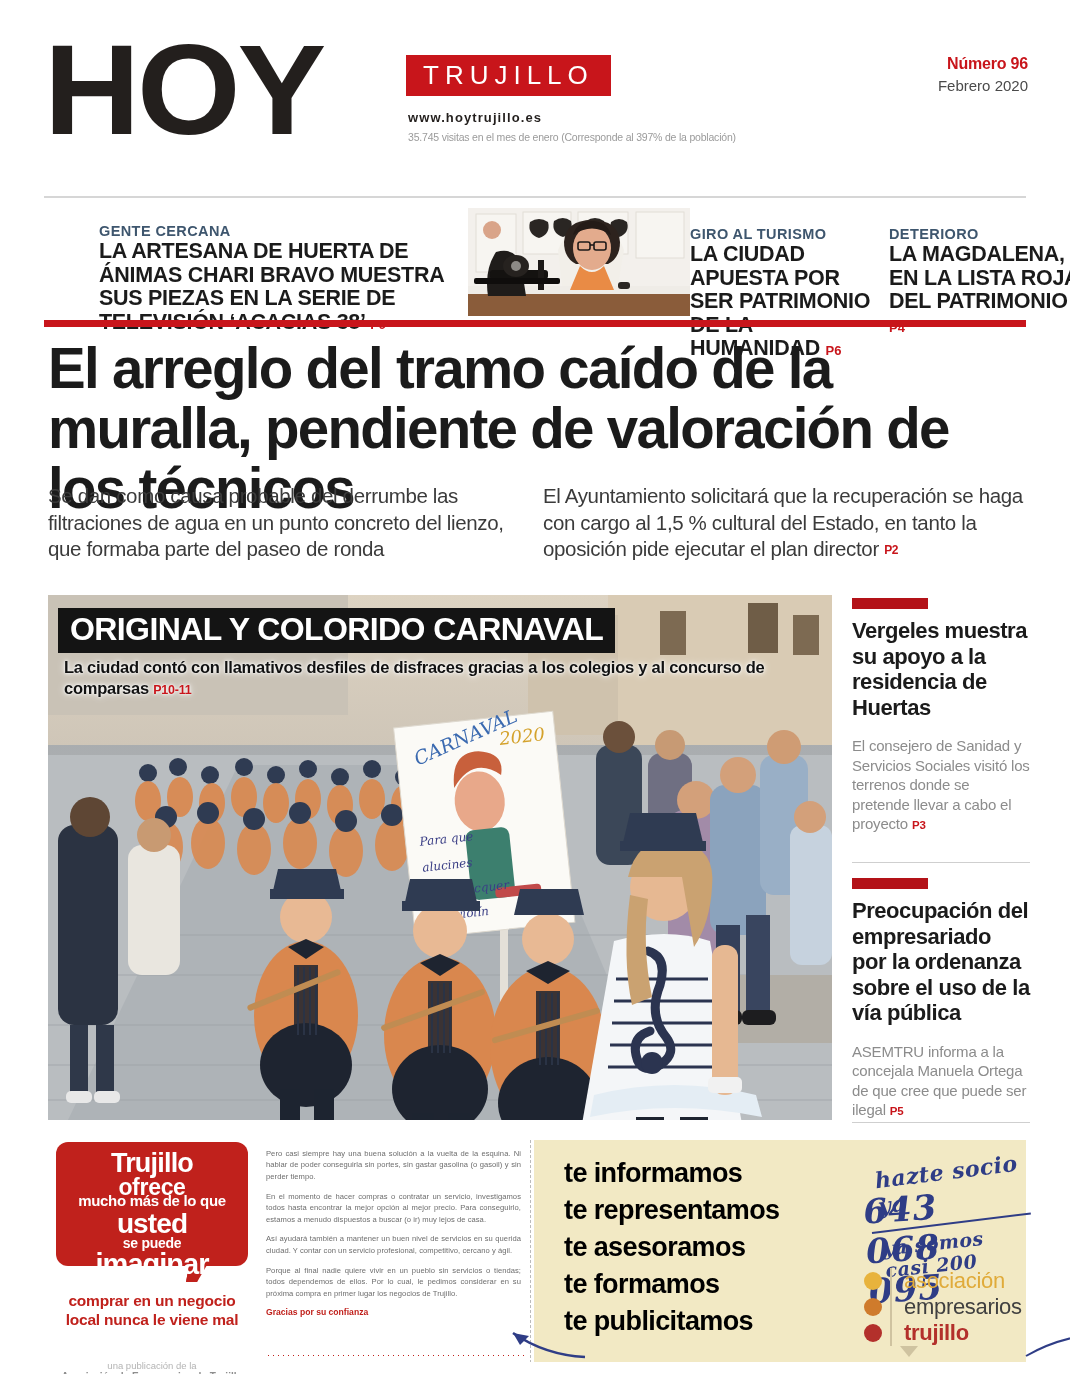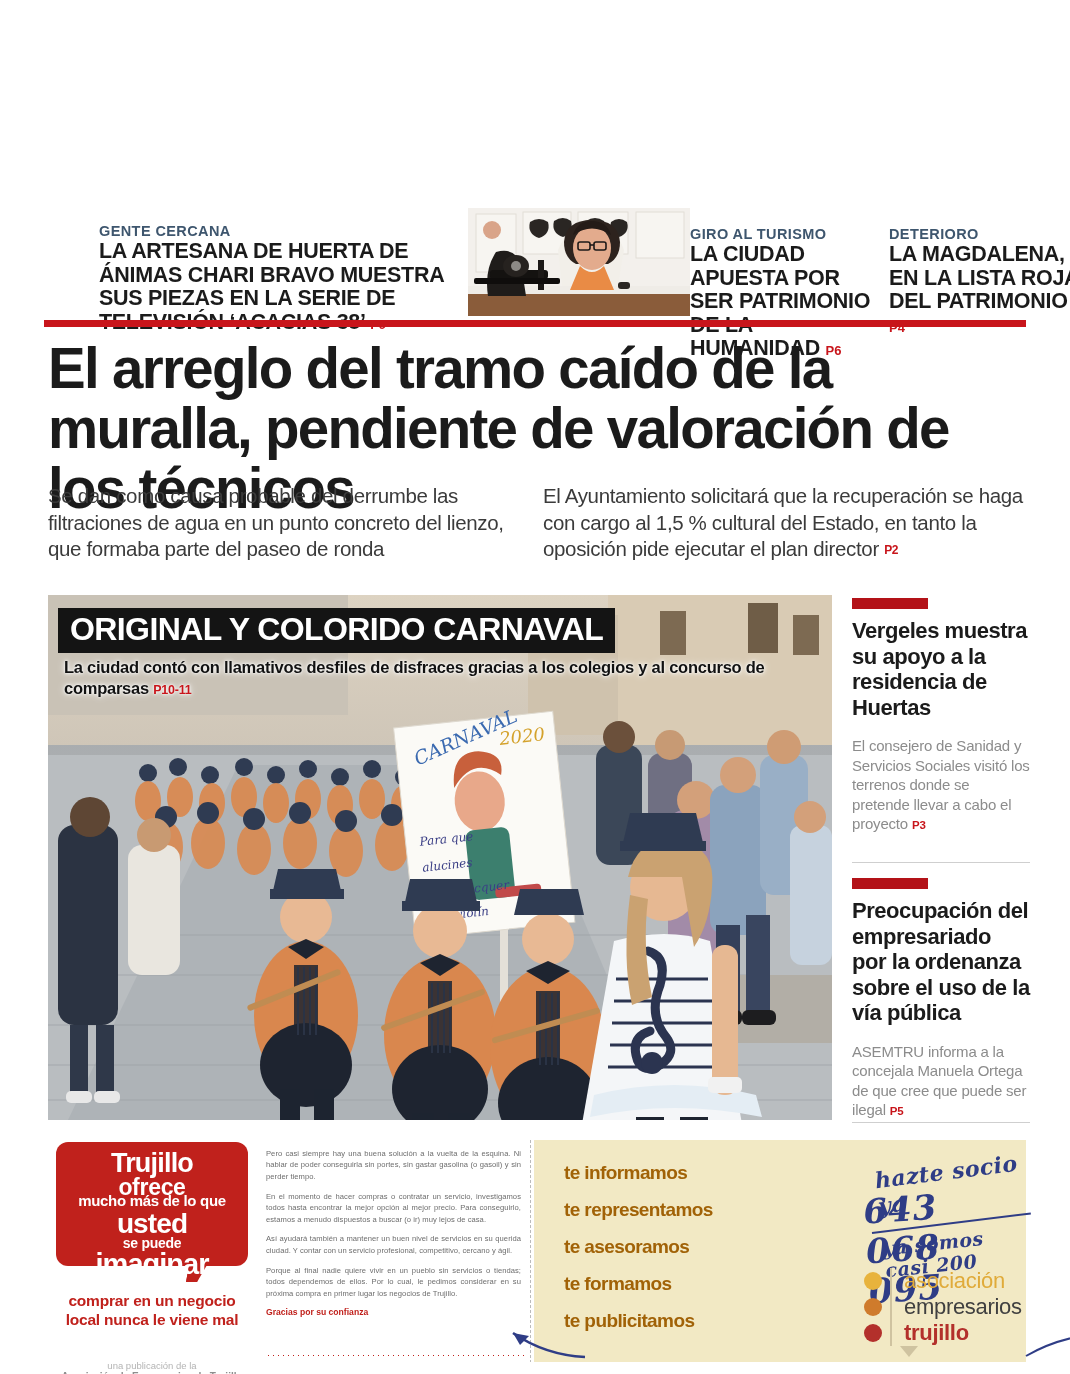--- a/index.html
+++ b/index.html
@@ -162,22 +162,22 @@
     background-size: 5px 3px;
   }
   .ad-divider { position:absolute; left:486px; top:0; width:1px; height:222px;
     background-image:linear-gradient(#bbb 60%, transparent 0); background-size:1px 5px; }
 
   .ad-right {
     position:absolute; left:490px; top:0; width:492px; height:222px;
     background:#f2e9c4;
   }
   .ad-right .te {
-    position:absolute; left:30px; color:#a16207; font-weight:bold;
-    font-size:19px; letter-spacing:-0.6px; line-height:30px;
+    position:absolute; left:30px; color:#000000; font-weight:bold;
+    font-size:27px; letter-spacing:-0.6px; line-height:30px;
   }
   .ad-hand {
     position:absolute; color:#2f3d86;
     font-family:"DejaVu Serif", serif; font-style:italic; font-weight:bold;
   }
   .hand1 { left:342px; top:18px; font-size:22px; transform:rotate(-7deg); letter-spacing:0.5px;}
   .hand2 { left:332px; top:46px; font-size:34px; transform:rotate(-4deg); letter-spacing:1px;}
   .hand3 { left:350px; top:90px; font-size:19px; transform:rotate(-6deg); letter-spacing:0.5px;}
   .hand-underline {
     position:absolute; left:338px; top:92px; width:160px; height:2px; background:#2f3d86;
@@ -199,20 +199,35 @@
   .ad-swoosh { position:absolute; left:490px; top:186px; }
 
   
   .pimg { position:absolute; left:0; top:0; width:100%; height:100%; }
 </style>
 </head>
 <body>
 
 <div class="page">
 
+  <div class="masthead">
+    <div class="hoy-logo">HOY</div>
+
+    <div class="trujillo-box">
+      <span>TRUJILLO</span>
+    </div>
+
+    <div class="site-url">www.hoytrujillo.es</div>
+    <div class="visits">35.745 visitas en el mes de enero (Corresponde al 397% de la población)</div>
+
+    <div class="issue-no">Número 96</div>
+    <div class="issue-date">Febrero 2020</div>
+
+    <div class="mast-rule"></div>
+  </div>
 
   <div class="teasers">
 
     <div class="t-left">
       <div class="teaser-kicker">GENTE CERCANA</div>
       <div class="teaser-head"><span>LA ARTESANA DE HUERTA DE ÁNIMAS CHARI BRAVO MUESTRA SUS PIEZAS EN LA SERIE DE TELEVISIÓN ‘ACACIAS 38’</span> <span class="pg">P9</span></div>
     </div>
 
     <div class="t-photo">
       <svg class="pimg" viewBox="0 0 222 108" preserveAspectRatio="xMidYMid slice">

